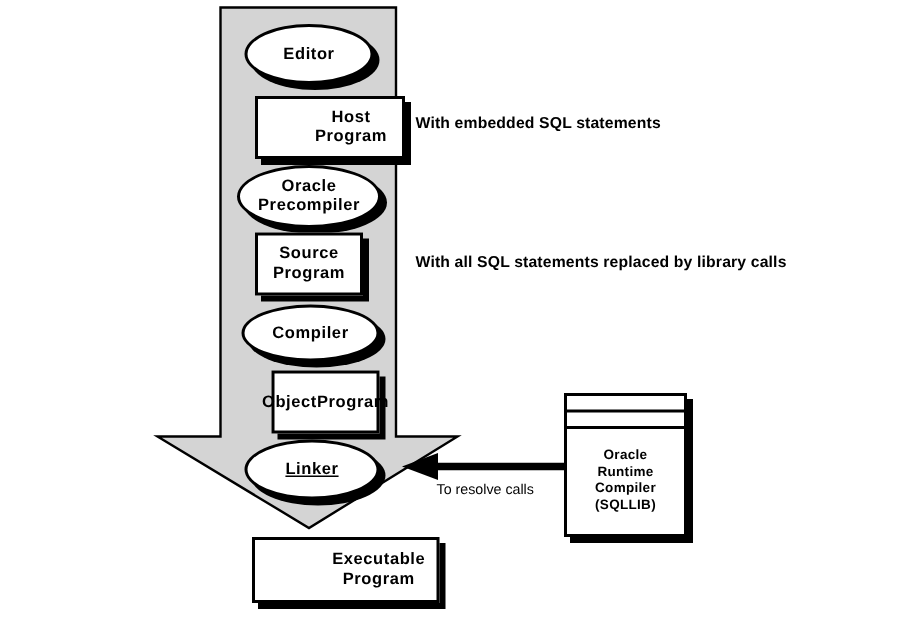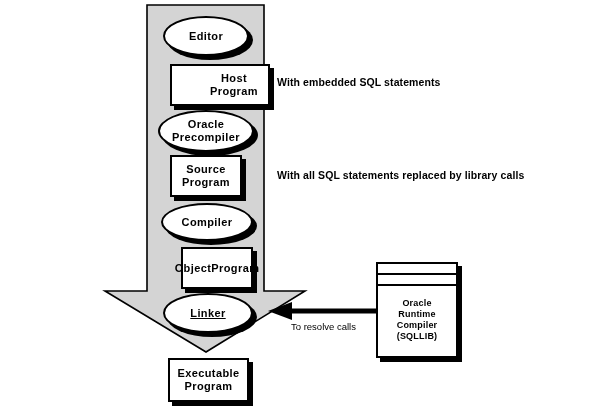--- a/index.html
+++ b/index.html
@@ -148,21 +148,21 @@
 
   <div class="node node-box" style="left:181px; top:247px; width:68px; height:38px; flex-direction:row;">
     <span>Object</span>
     <span>Program</span>
   </div>
 
   <div class="node node-ellipse" style="left:163px; top:293px; width:86px; height:36px;text-decoration:underline;">
     <span>Linker</span>
   </div>
 
-  <div class="node node-box" style="left:168px; top:358px; width:77px; height:40px; flex-direction:column;">
+  <div class="node node-box" style="left:168px; top:358px; width:77px; height:40px; flex-direction:column;padding-left:44px;">
     <span>Executable</span>
     <span>Program</span>
   </div>
 
   <div class="caption" style="left:277px; top:169px;">With all SQL statements replaced by library calls</div>
 
   <div class="caption" style="left:277px; top:76px;">With embedded SQL statements</div>
 
   <div class="caption-small" style="left:291px; top:321px;">To resolve calls</div>
 

